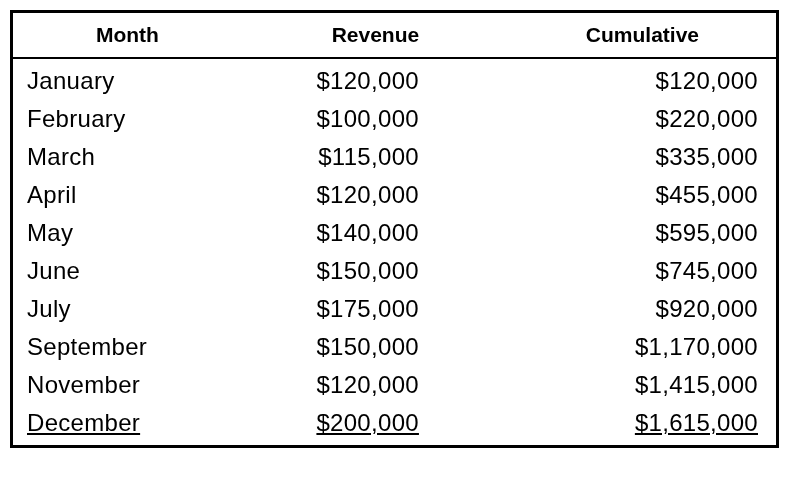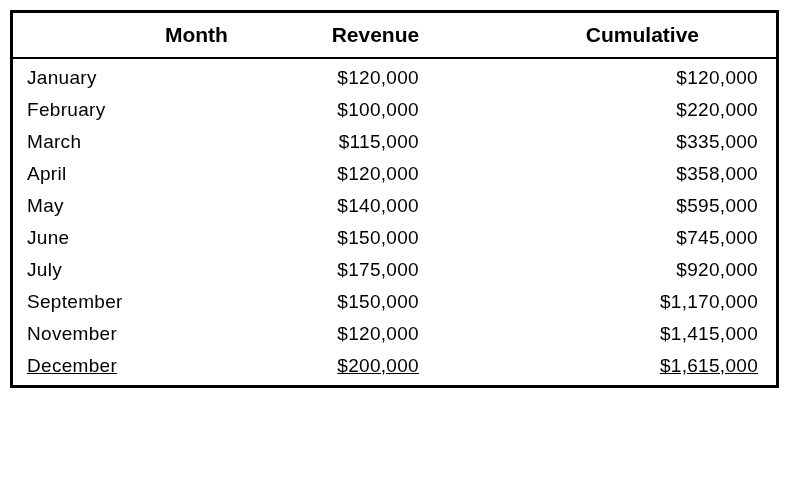--- a/index.html
+++ b/index.html
@@ -19,25 +19,25 @@
     }
     thead tr {
       border-bottom: 2px solid #000;
     }
     th {
       font-weight: bold;
       font-size: 21px;
       padding: 10px 14px 10px 14px;
       color: #000;
     }
-    th:nth-child(1) { text-align: right; width: 30%; margin-left: 21px; }
+    th:nth-child(1) { text-align: center; width: 30%; margin-left: 21px; }
     th:nth-child(2) { text-align: center; width: 35%; }
     th:nth-child(3) { text-align: center; width: 35%; }
     td {
-      font-size: 19px;
+      font-size: 24px;
       padding: 5px 18px 5px 14px;
       color: #000;
       letter-spacing: 0.3px;
     }
     td:nth-child(1) { text-align: left; }
     td:nth-child(2) { text-align: right; padding-right: 90px; }
     td:nth-child(3) { text-align: right; }
     tbody tr:first-child td { padding-top: 8px; }
     tbody tr:last-child td { padding-bottom: 8px; text-decoration: underline; }
   </style>
@@ -65,21 +65,21 @@
         <td>$220,000</td>
       </tr>
       <tr>
         <td>March</td>
         <td>$115,000</td>
         <td>$335,000</td>
       </tr>
       <tr>
         <td>April</td>
         <td>$120,000</td>
-        <td>$358,000</td>
+        <td>$455,000</td>
       </tr>
       <tr>
         <td>May</td>
         <td>$140,000</td>
         <td>$595,000</td>
       </tr>
       <tr>
         <td>June</td>
         <td>$150,000</td>
         <td>$745,000</td>

